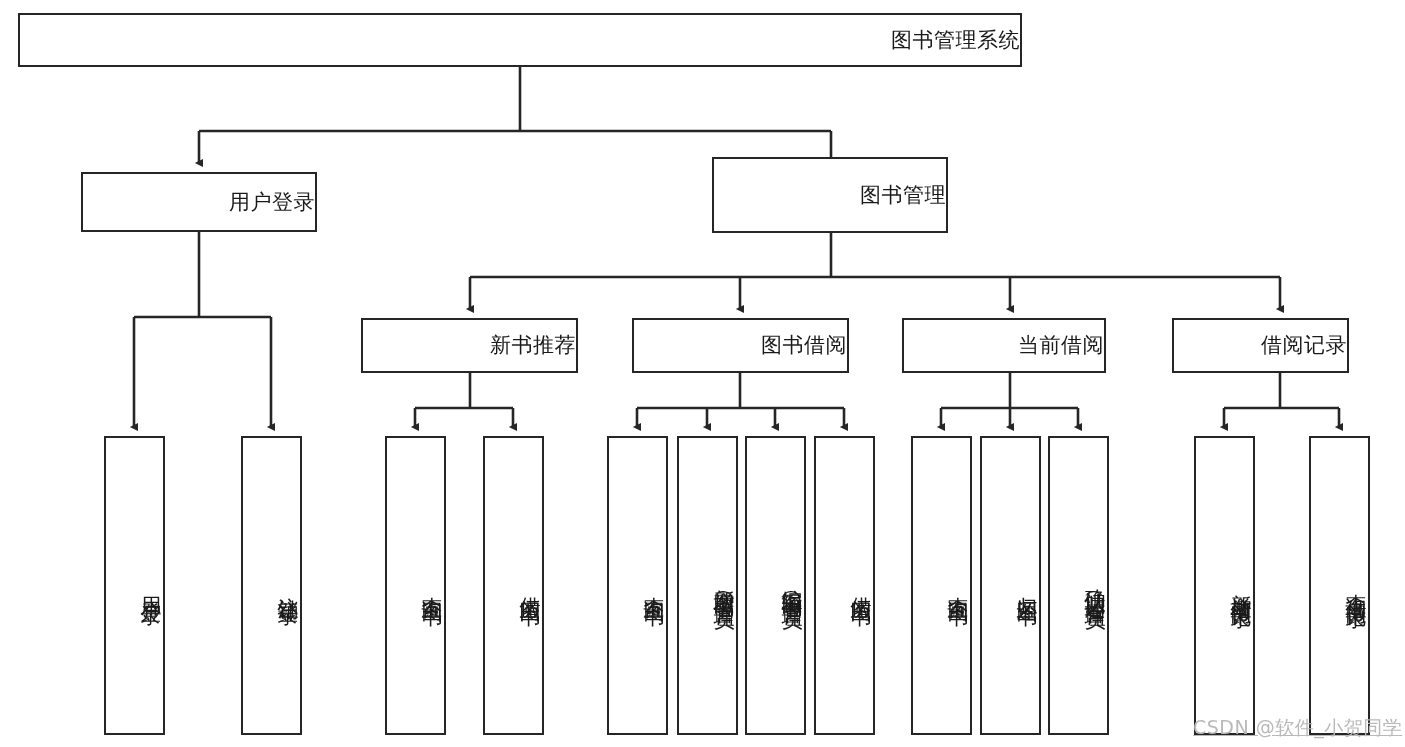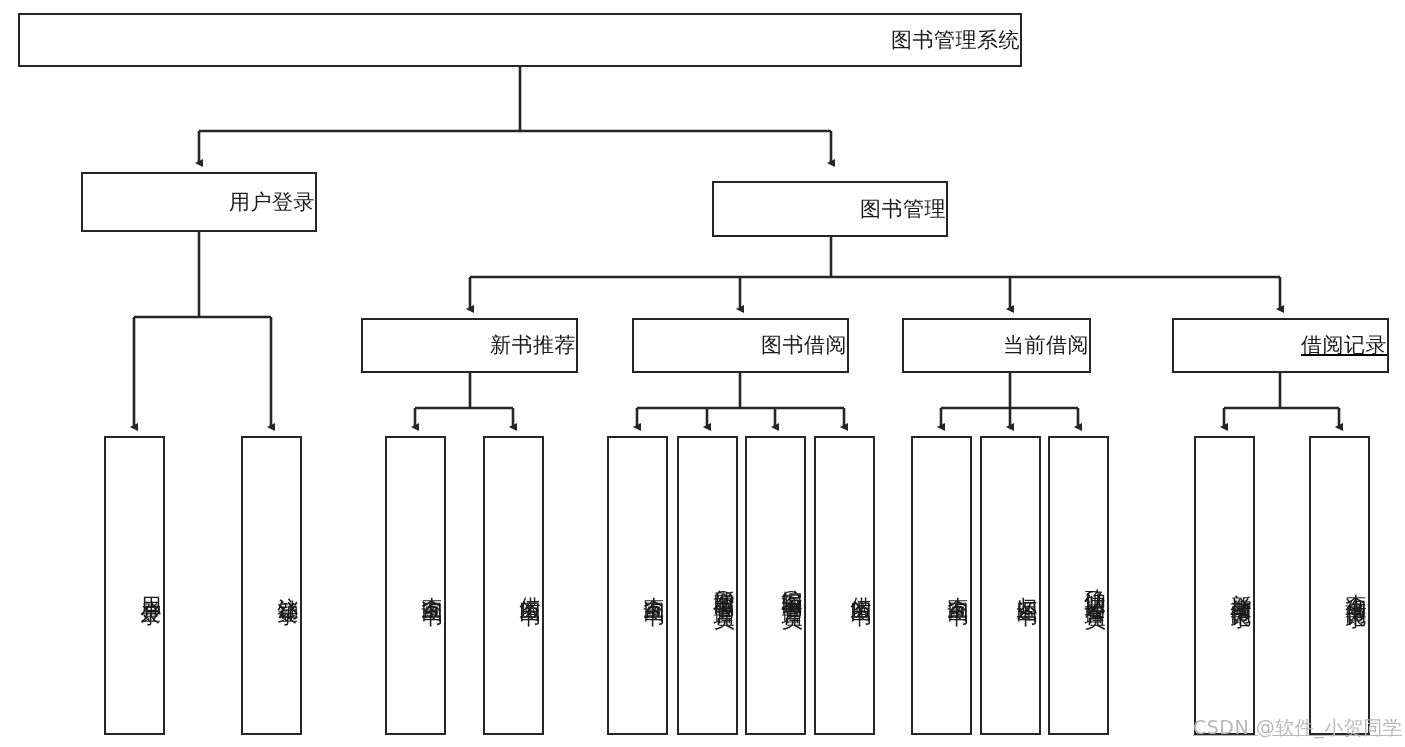--- a/index.html
+++ b/index.html
@@ -114,34 +114,34 @@
     </g>
   </svg>
 
   <div class="node-box" style="left:18px; top:13px; width:1004px; height:54px;">
     <span class="node-label">图书管理系统</span>
   </div>
 
   <div class="node-box" style="left:81px; top:172px; width:236px; height:60px;">
     <span class="node-label">用户登录</span>
   </div>
-  <div class="node-box" style="left:712px; top:181px; width:236px; height:56px;padding-left:12px;">
+  <div class="node-box" style="left:712px; top:157px; width:236px; height:76px;padding-left:12px;">
     <span class="node-label">图书管理</span>
   </div>
 
   <div class="node-box" style="left:361px; top:318px; width:217px; height:55px;">
     <span class="node-label">新书推荐</span>
   </div>
   <div class="node-box" style="left:632px; top:318px; width:217px; height:55px;">
     <span class="node-label">图书借阅</span>
   </div>
-  <div class="node-box" style="left:902px; top:318px; width:189px; height:55px;">
+  <div class="node-box" style="left:902px; top:318px; width:204px; height:55px;">
     <span class="node-label">当前借阅</span>
   </div>
-  <div class="node-box" style="left:1172px; top:318px; width:217px; height:55px;text-decoration:underline;">
+  <div class="node-box" style="left:1172px; top:318px; width:177px; height:55px;">
     <span class="node-label">借阅记录</span>
   </div>
 
   <div class="node-box vertical" style="left:104px; top:436px; width:61px; height:299px;">
     <span class="node-label">用户登录</span>
   </div>
   <div class="node-box vertical" style="left:241px; top:436px; width:61px; height:299px;">
     <span class="node-label">注销登录</span>
   </div>
 

